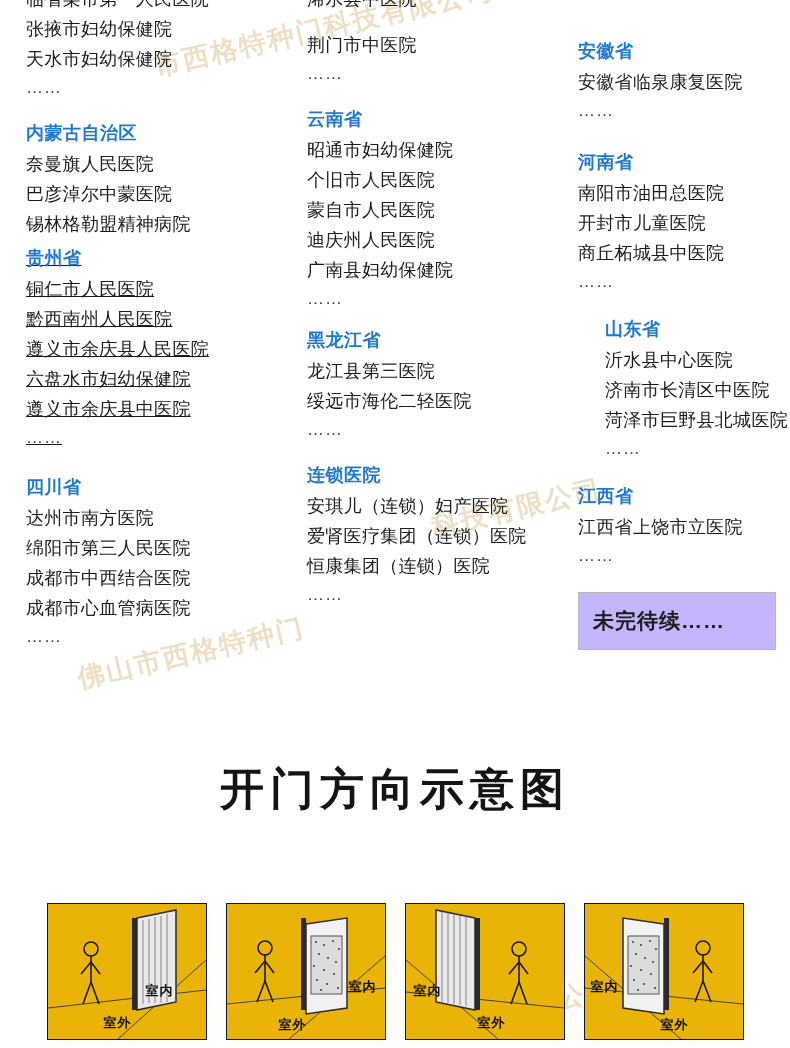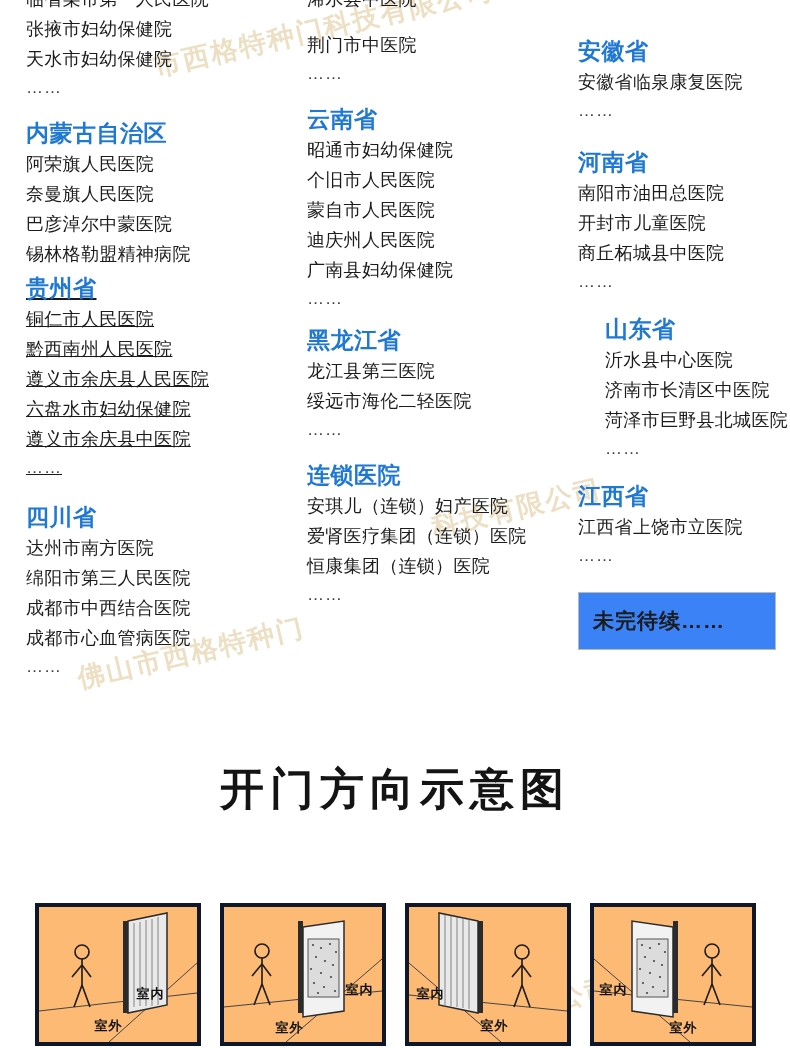--- a/index.html
+++ b/index.html
@@ -47,21 +47,21 @@
     position: absolute;
     top: 0;
   }
   .col-1 { left: 26px;  width: 260px; }
   .col-2 { left: 307px; width: 260px; }
   .col-3 { left: 578px; width: 205px; }
 
   .group { margin-bottom: 4px; }
   .group-title {
     color: #1f78d1;
-    font-size: 23px;
+    font-size: 18px;
     font-weight: bold;
     line-height: 31px;
     letter-spacing: 0.5px;
   }
   .item {
     font-size: 18px;
     line-height: 30px;
     color: #1c1c1c;
     letter-spacing: 0.3px;
     white-space: nowrap;
@@ -79,21 +79,21 @@
     margin-top: -16px;
   }
 
   
   .tbc-box {
     margin-top: 22px;
     border: 1px solid #b9b9b9;
     padding: 14px 10px 14px 14px;
     box-sizing: border-box;
     width: 198px;
-    background: #3b82f6;
+    background: #c4b5fd;
   }
   .tbc-text {
     font-size: 21px;
     font-weight: bold;
     letter-spacing: 1px;
     color: #1c1c1c;
     white-space: nowrap;
   }
 
   
@@ -117,22 +117,22 @@
     top: 903px;
     width: 790px;
     display: flex;
     justify-content: center;
     gap: 19px;
     z-index: 10;
   }
   .diagram {
     width: 158px;
     height: 135px;
-    border: 4px solid #0f172a;
-    background: #fdba74;
+    border: 1px solid #0f172a;
+    background: #eab308;
     position: relative;
     overflow: hidden;
   }
   .diagram svg { display: block; }
   .dlabel {
     position: absolute;
     font-size: 13px;
     font-weight: bold;
     color: #111;
     letter-spacing: 1px;
@@ -153,21 +153,20 @@
 
     <div class="group clip-top">
       <div class="item partial">临省某市第一人民医院</div>
       <div class="item">张掖市妇幼保健院</div>
       <div class="item">天水市妇幼保健院</div>
       <div class="ellip">……</div>
     </div>
 
     <div class="group" style="margin-top:16px;">
       <div class="group-title">内蒙古自治区</div>
-      <div class="item">阿荣旗人民医院</div>
       <div class="item">奈曼旗人民医院</div>
       <div class="item">巴彦淖尔中蒙医院</div>
       <div class="item">锡林格勒盟精神病院</div>
     </div>
 
     <div class="group" style="text-decoration:underline;">
       <div class="group-title">贵州省</div>
       <div class="item">铜仁市人民医院</div>
       <div class="item">黔西南州人民医院</div>
       <div class="item">遵义市余庆县人民医院</div>

